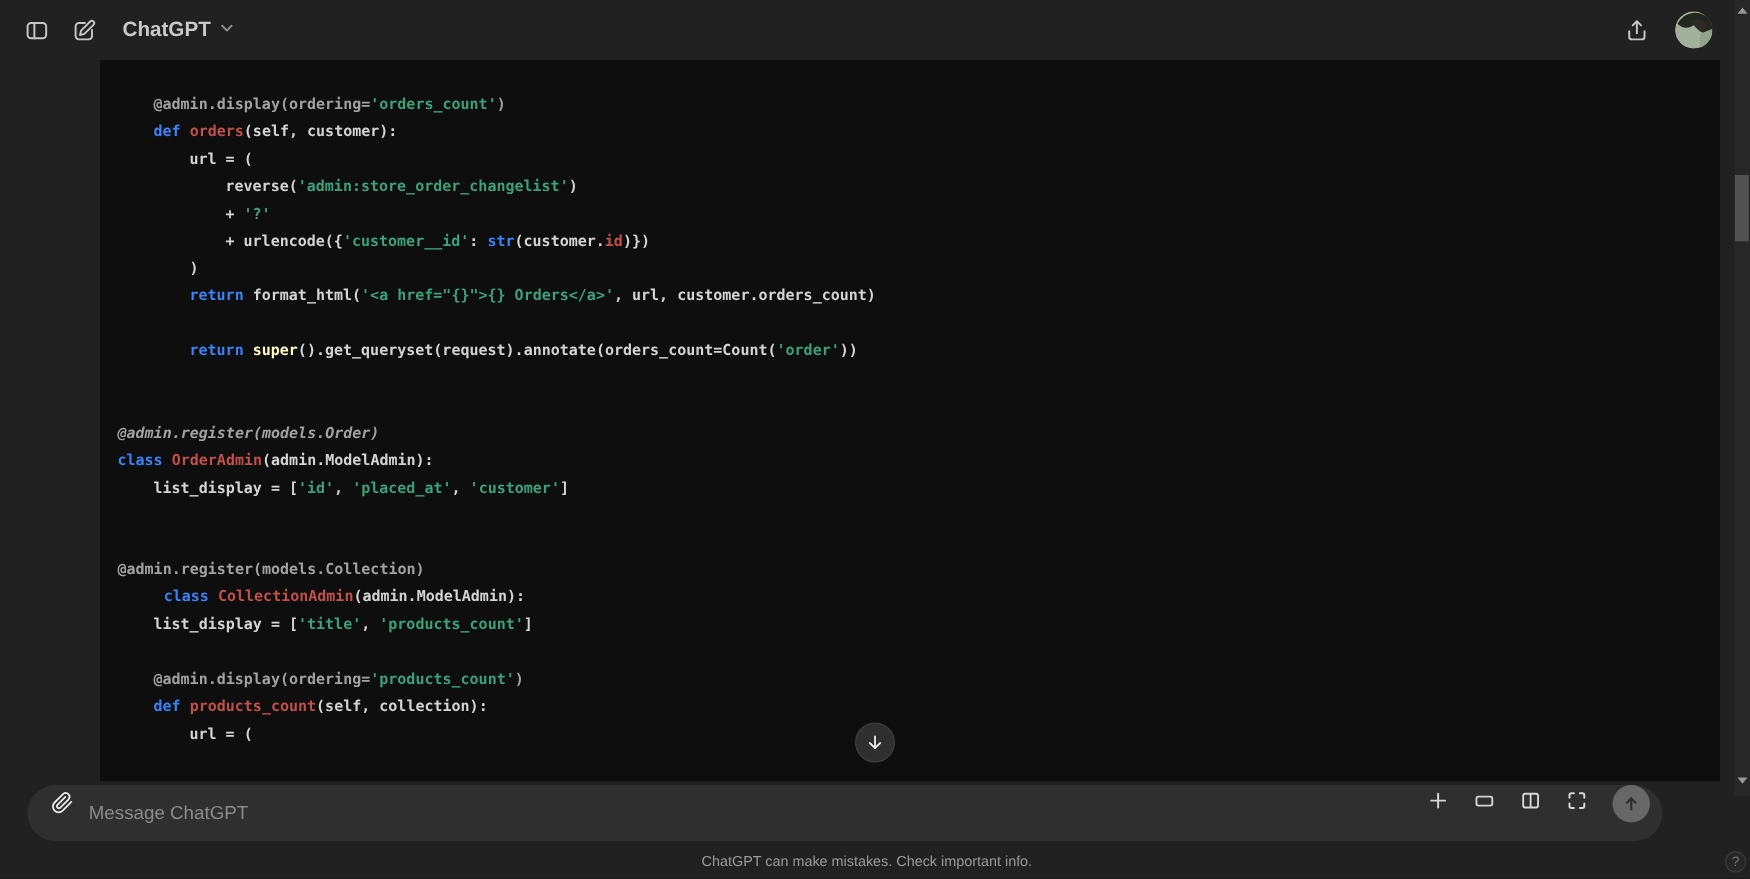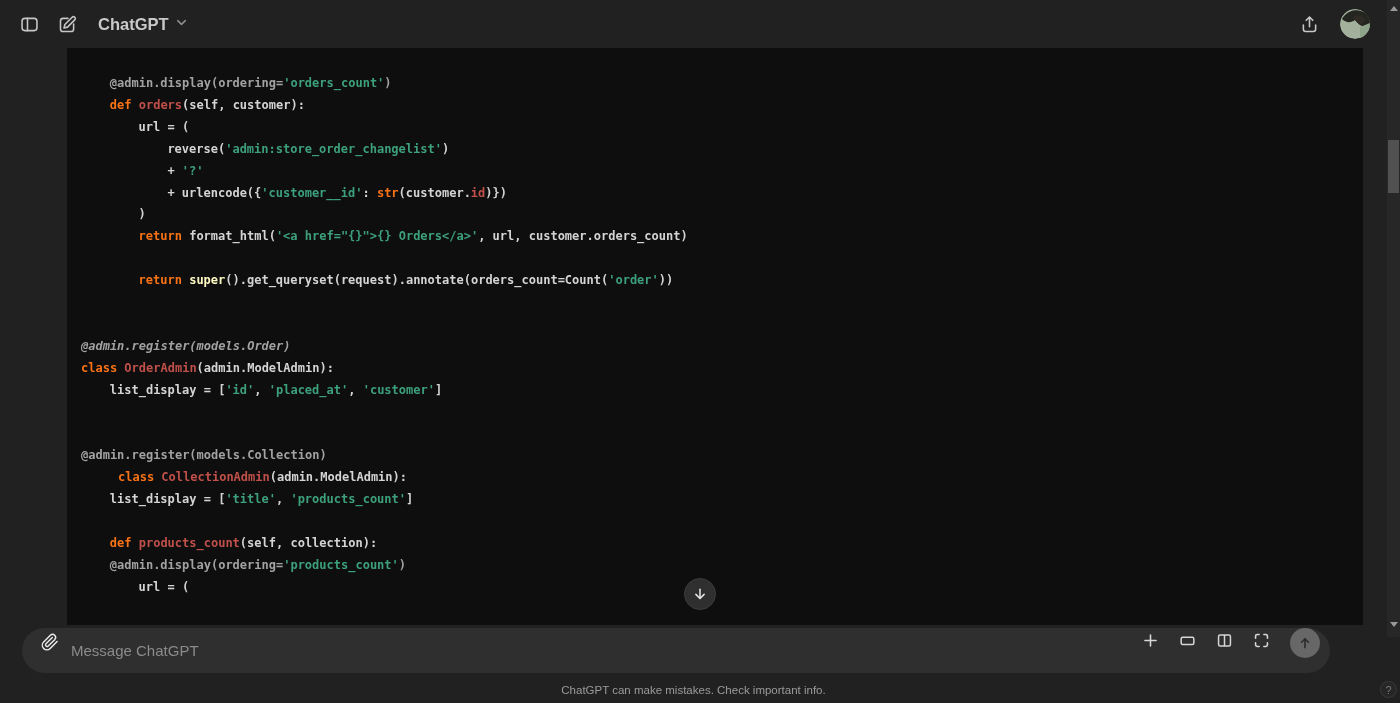--- a/index.html
+++ b/index.html
@@ -10,25 +10,25 @@
   
   header{position:absolute;top:0;left:0;right:13px;height:48px;display:flex;align-items:center;padding:0 17px 0 12px;gap:4px}
   .icon-btn{width:34px;height:34px;display:flex;align-items:center;justify-content:center;background:transparent;border:none;color:#c6c6c6;border-radius:8px;cursor:pointer}
   .icon-btn svg{width:21px;height:21px}
   .model-switcher{display:flex;align-items:flex-start;gap:5px;margin-left:10px;color:#c9c9c9;font-size:16.5px;font-weight:700;cursor:pointer}
   .model-switcher .chev{width:15px;height:15px;color:#8d8d8d}
   .spacer{flex:1}
   .avatar{width:30px;height:30px;border-radius:50%;overflow:hidden;margin-left:10px;cursor:pointer;flex:none}
 
   
-  .code-block{position:absolute;left:67px;top:48px;width:1296px;height:577px;background:#0e0e0e;padding:25px 20px 0 14px;font-family:"DejaVu Sans Mono",monospace;font-size:12px;font-weight:bold;overflow:hidden}
+  .code-block{position:absolute;left:80px;top:48px;width:1296px;height:577px;background:#0e0e0e;padding:25px 20px 0 14px;font-family:"DejaVu Sans Mono",monospace;font-size:12px;font-weight:bold;overflow:hidden}
   .code-line{height:21.92px;line-height:21.92px;white-space:pre}
   .tk-p{color:#d4d4d4}
   .tk-d{color:#a2a2a2}
-  .tk-k{color:#f97316}
+  .tk-k{color:#3b82f6}
   .tk-f{color:#c0504a}
   .tk-s{color:#3da07c}
   .tk-o{color:#fef9c3}
 
   
   .scroll-down{position:absolute;left:684px;top:578px;width:32px;height:32px;border-radius:50%;background:#2f2f2f;border:1px solid #3d3d3d;color:#e8e8e8;display:flex;align-items:center;justify-content:center;cursor:pointer}
   .scroll-down svg{width:18px;height:18px}
 
   
   .composer{position:absolute;left:22px;top:628px;width:1308px;height:45px;border-radius:24px;background:#2f2f2f;display:flex;padding:0 10px 0 14px;gap:7px}
@@ -113,22 +113,22 @@
       <div class="code-line" style="padding-left: 0px;"></div>
       <div class="code-line" style="padding-left: 0px; font-style: italic;"><span class="tk-d">@admin.register(models.Order)</span></div>
       <div class="code-line" style="padding-left: 0px;"><span class="tk-k">class </span><span class="tk-f">OrderAdmin</span><span class="tk-p">(admin.ModelAdmin):</span></div>
       <div class="code-line" style="padding-left: 28.8px;"><span class="tk-p">list_display = [</span><span class="tk-s">'id'</span><span class="tk-p">, </span><span class="tk-s">'placed_at'</span><span class="tk-p">, </span><span class="tk-s">'customer'</span><span class="tk-p">]</span></div>
       <div class="code-line" style="padding-left: 0px;"></div>
       <div class="code-line" style="padding-left: 0px;"></div>
       <div class="code-line" style="padding-left: 0px;"><span class="tk-d">@admin.register(models.Collection)</span></div>
       <div class="code-line" style="padding-left: 0px; margin-left: 37px;"><span class="tk-k">class </span><span class="tk-f">CollectionAdmin</span><span class="tk-p">(admin.ModelAdmin):</span></div>
       <div class="code-line" style="padding-left: 28.8px;"><span class="tk-p">list_display = [</span><span class="tk-s">'title'</span><span class="tk-p">, </span><span class="tk-s">'products_count'</span><span class="tk-p">]</span></div>
       <div class="code-line" style="padding-left: 0px;"></div>
+      <div class="code-line" style="padding-left: 28.8px;"><span class="tk-d">@admin.display(ordering=</span><span class="tk-s">'products_count'</span><span class="tk-d">)</span></div>
       <div class="code-line" style="padding-left: 28.8px;"><span class="tk-k">def </span><span class="tk-f">products_count</span><span class="tk-p">(self, collection):</span></div>
-      <div class="code-line" style="padding-left: 28.8px;"><span class="tk-d">@admin.display(ordering=</span><span class="tk-s">'products_count'</span><span class="tk-d">)</span></div>
       <div class="code-line" style="padding-left: 57.6px;"><span class="tk-p">url = (</span></div>
     </div>
 
   <button class="scroll-down">
     <svg viewBox="0 0 24 24" fill="none" stroke="currentColor" stroke-width="2" stroke-linecap="round" stroke-linejoin="round">
         <path d="M12 5.5v12"></path>
         <path d="M6.5 12.5l5.5 5.5 5.5-5.5"></path>
       </svg>
   </button>
 

